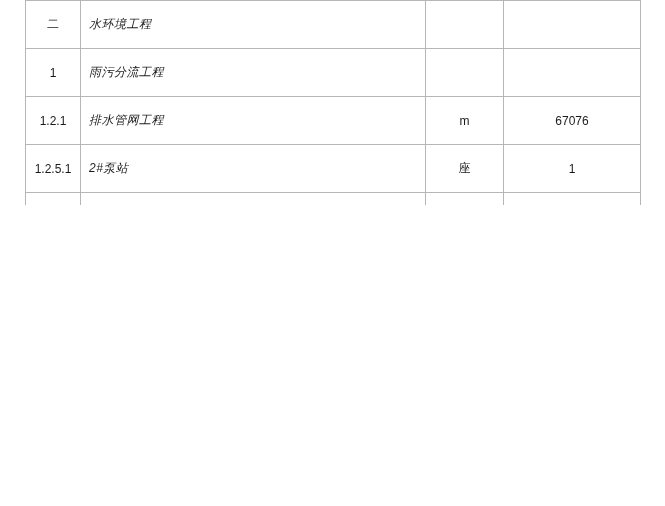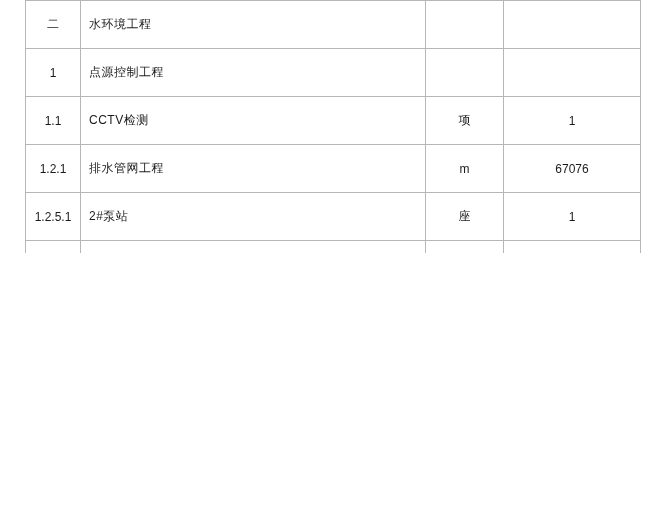--- a/index.html
+++ b/index.html
@@ -45,20 +45,21 @@
   }
   td.col-num {
     text-align: center;
     font-size: 11.5px;
     color: #222;
   }
   td.col-name {
     text-align: left;
     padding-left: 12px;
     letter-spacing: 0.5px;
+    font-style: italic;
   }
   td.col-unit {
     text-align: center;
   }
   td.col-qty {
     text-align: center;
   }
   tr.row-partial td {
     height: 12px;
     border-bottom: none;
@@ -77,29 +78,23 @@
     </colgroup>
     <tbody>
       <tr>
         <td class="col-num">二</td>
         <td class="col-name">水环境工程</td>
         <td class="col-unit"></td>
         <td class="col-qty"></td>
       </tr>
       <tr>
         <td class="col-num">1</td>
-        <td class="col-name">点源控制工程</td>
+        <td class="col-name">雨污分流工程</td>
         <td class="col-unit"></td>
         <td class="col-qty"></td>
-      </tr>
-      <tr>
-        <td class="col-num">1.1</td>
-        <td class="col-name">CCTV检测</td>
-        <td class="col-unit">项</td>
-        <td class="col-qty">1</td>
       </tr>
       <tr>
         <td class="col-num">1.2.1</td>
         <td class="col-name">排水管网工程</td>
         <td class="col-unit">m</td>
         <td class="col-qty">67076</td>
       </tr>
       <tr>
         <td class="col-num">1.2.5.1</td>
         <td class="col-name">2#泵站</td>

